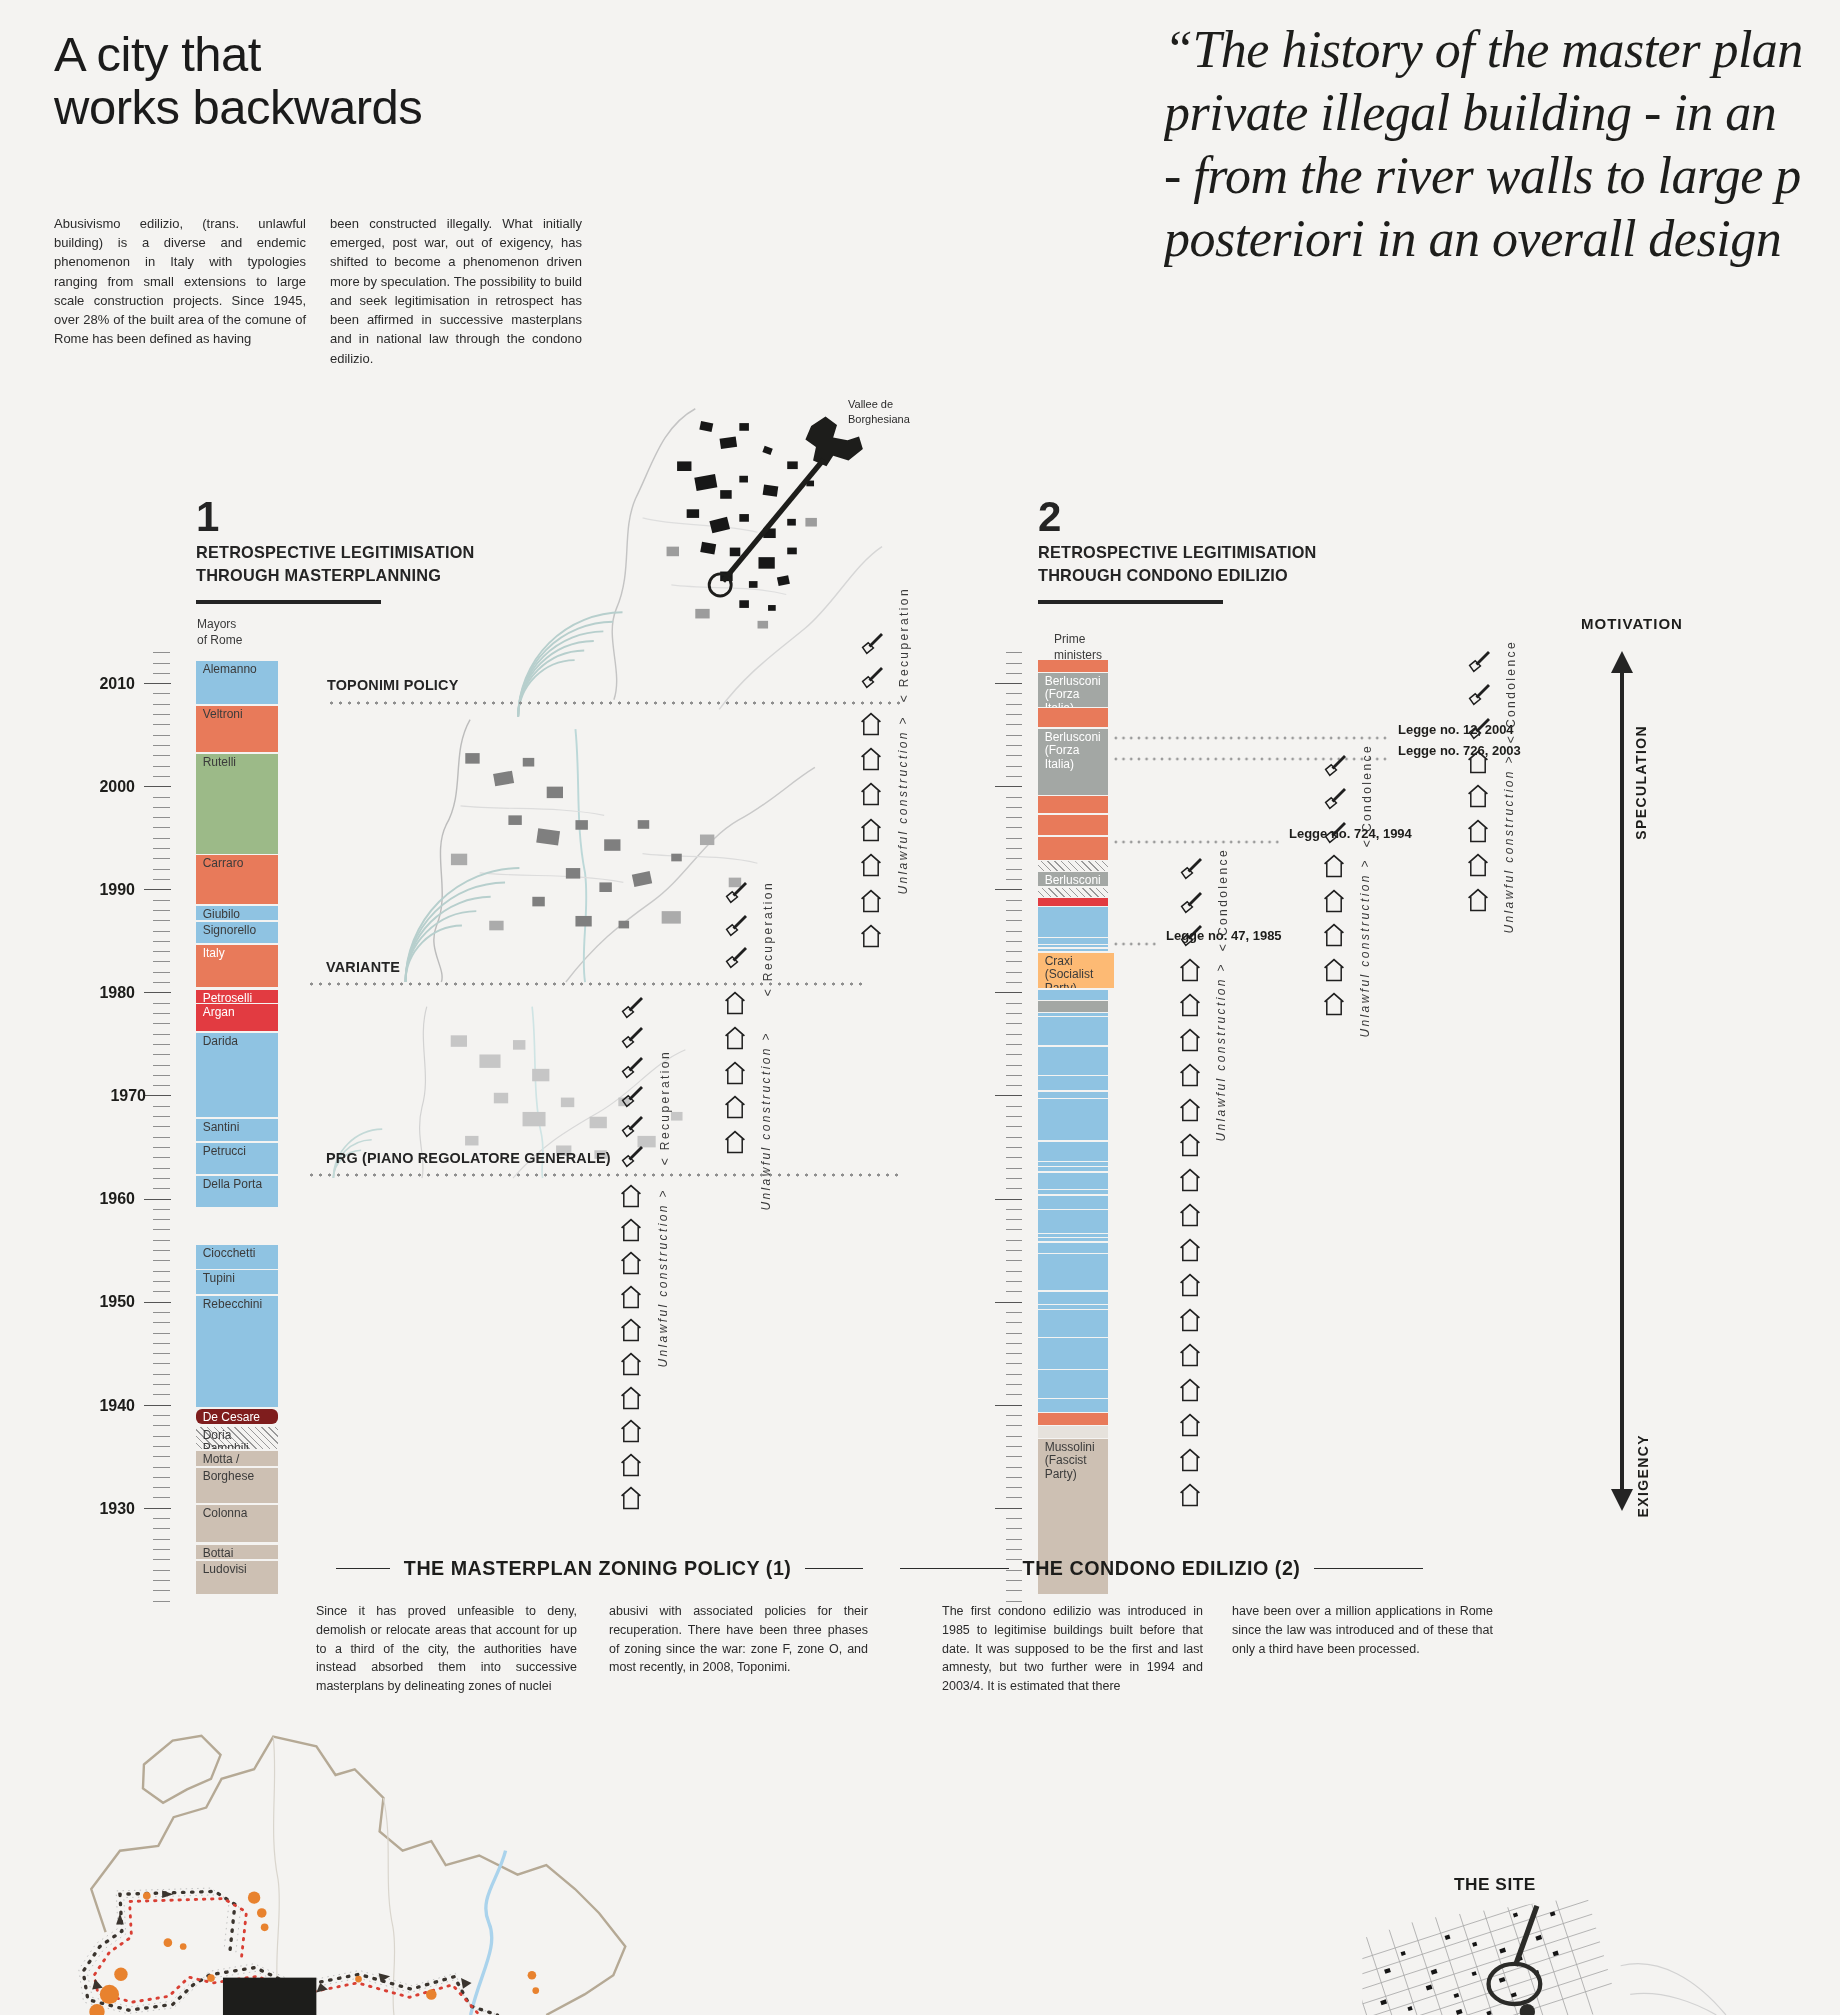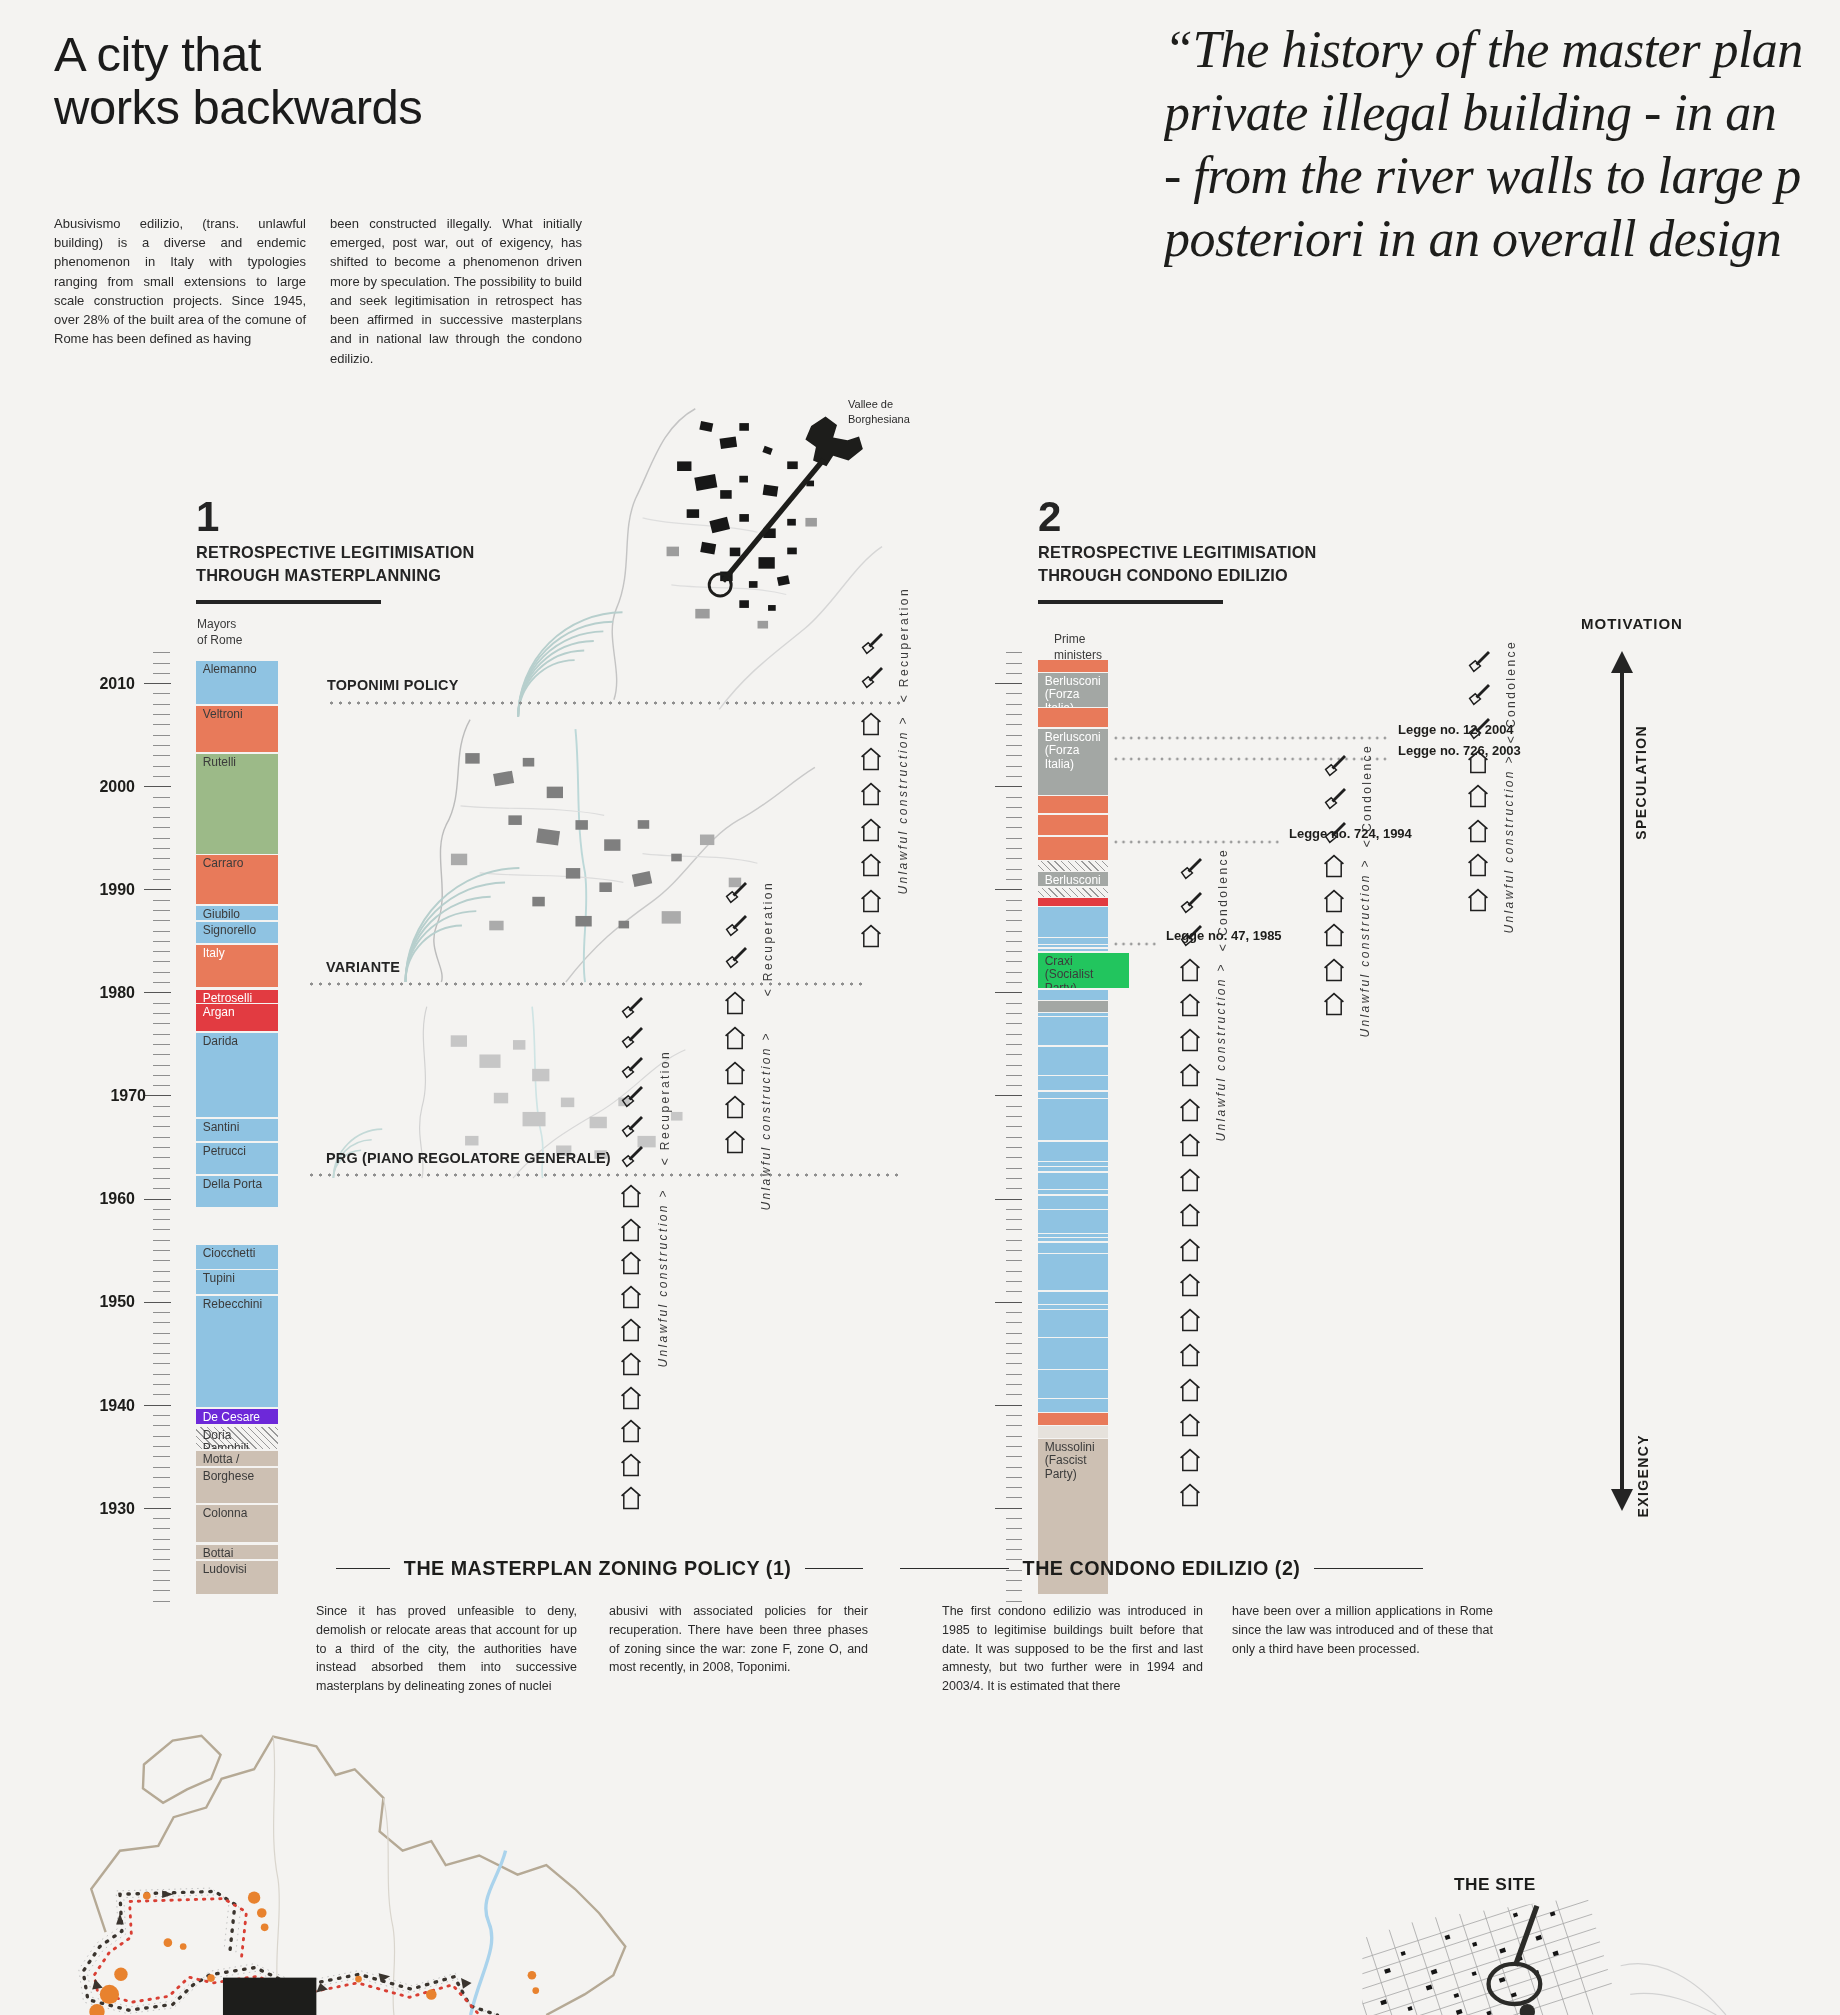--- a/index.html
+++ b/index.html
@@ -440,21 +440,21 @@
       <div class="bar" style="top: 945px; height: 42px; left: 196px; width: 82px; background: rgb(232, 122, 90); color: rgb(255, 255, 255);">Italy</div>
       <div class="bar" style="top: 990px; height: 12.5px; left: 196px; width: 82px; background: rgb(226, 59, 65); color: rgb(255, 255, 255);">Petroselli</div>
       <div class="bar" style="top: 1004px; height: 27px; left: 196px; width: 82px; background: rgb(226, 59, 65); color: rgb(255, 255, 255);">Argan</div>
       <div class="bar" style="top: 1033px; height: 84px; left: 196px; width: 82px; background: rgb(143, 195, 226); color: rgb(59, 59, 59);">Darida</div>
       <div class="bar" style="top: 1119px; height: 22px; left: 196px; width: 82px; background: rgb(143, 195, 226); color: rgb(59, 59, 59);">Santini</div>
       <div class="bar" style="top: 1143px; height: 31px; left: 196px; width: 82px; background: rgb(143, 195, 226); color: rgb(59, 59, 59);">Petrucci</div>
       <div class="bar" style="top: 1176px; height: 31px; left: 196px; width: 82px; background: rgb(143, 195, 226); color: rgb(59, 59, 59);">Della Porta</div>
       <div class="bar" style="top: 1245px; height: 24px; left: 196px; width: 82px; background: rgb(143, 195, 226); color: rgb(59, 59, 59);">Ciocchetti</div>
       <div class="bar" style="top: 1270px; height: 24px; left: 196px; width: 82px; background: rgb(143, 195, 226); color: rgb(59, 59, 59);">Tupini</div>
       <div class="bar" style="top: 1296px; height: 111px; left: 196px; width: 82px; background: rgb(143, 195, 226); color: rgb(59, 59, 59);">Rebecchini</div>
-      <div class="bar" style="top: 1409px; height: 15.3px; left: 196px; width: 82px; background: #6d28d9; color: rgb(255, 255, 255);">De Cesare</div>
+      <div class="bar" style="top: 1409px; height: 15.3px; left: 196px; width: 82px; background: #7f1d1d; color: rgb(255, 255, 255); border-radius: 6px;">De Cesare</div>
       <div class="bar hatched" style="top: 1427px; height: 22px; left: 196px; width: 82px; color: rgb(59, 59, 59);">Doria Pamphili</div>
       <div class="bar" style="top: 1451px; height: 15.3px; left: 196px; width: 82px; background: rgb(205, 192, 179); color: rgb(59, 59, 59);">Motta / Orgera</div>
       <div class="bar" style="top: 1468px; height: 35px; left: 196px; width: 82px; background: rgb(205, 192, 179); color: rgb(59, 59, 59);">Borghese</div>
       <div class="bar" style="top: 1505px; height: 37px; left: 196px; width: 82px; background: rgb(205, 192, 179); color: rgb(59, 59, 59);">Colonna</div>
       <div class="bar" style="top: 1545px; height: 14.4px; left: 196px; width: 82px; background: rgb(205, 192, 179); color: rgb(59, 59, 59);">Bottai</div>
       <div class="bar" style="top: 1561px; height: 33px; left: 196px; width: 82px; background: rgb(205, 192, 179); color: rgb(59, 59, 59);">Ludovisi</div>
     </div>
   <div id="pms" class="abs" style="left:0;top:0;width:1841px;height:2015px;">
       <div class="bar" style="top: 660px; height: 11.5px; left: 1038px; width: 70px; background: rgb(232, 122, 90);"></div>
       <div class="bar" style="top: 673px; height: 34px; left: 1038px; width: 70px; background: rgb(163, 167, 164); color: rgb(255, 255, 255);">Berlusconi
@@ -466,21 +466,21 @@
       <div class="bar" style="top: 815px; height: 20px; left: 1038px; width: 70px; background: rgb(232, 122, 90);"></div>
       <div class="bar" style="top: 837px; height: 23px; left: 1038px; width: 70px; background: rgb(232, 122, 90);"></div>
       <div class="bar hatched" style="top: 861px; height: 9.6px; left: 1038px; width: 70px;"></div>
       <div class="bar" style="top: 872px; height: 14.4px; left: 1038px; width: 70px; background: rgb(163, 167, 164); color: rgb(255, 255, 255);">Berlusconi</div>
       <div class="bar hatched" style="top: 888px; height: 8.6px; left: 1038px; width: 70px;"></div>
       <div class="bar" style="top: 898px; height: 7.7px; left: 1038px; width: 70px; background: rgb(226, 59, 65);"></div>
       <div class="bar" style="top: 907px; height: 30px; left: 1038px; width: 70px; background: rgb(143, 195, 226);"></div>
       <div class="bar" style="top: 938px; height: 5.8px; left: 1038px; width: 70px; background: rgb(143, 195, 226);"></div>
       <div class="bar" style="top: 945px; height: 2.4px; left: 1038px; width: 70px; background: rgb(143, 195, 226);"></div>
       <div class="bar" style="top: 949px; height: 2.4px; left: 1038px; width: 70px; background: rgb(143, 195, 226);"></div>
-      <div class="bar" style="top: 953px; height: 35px; left: 1038px; width: 91px; background: #22c55e; color: rgb(59, 59, 59);">Craxi
+      <div class="bar" style="top: 953px; height: 35px; left: 1038px; width: 76px; background: #fdba74; color: rgb(59, 59, 59);">Craxi
 (Socialist Party)</div>
       <div class="bar" style="top: 990px; height: 9.6px; left: 1038px; width: 70px; background: rgb(143, 195, 226);"></div>
       <div class="bar" style="top: 1001px; height: 10.5px; left: 1038px; width: 70px; background: rgb(163, 167, 164);"></div>
       <div class="bar" style="top: 1013px; height: 2.9px; left: 1038px; width: 70px; background: rgb(143, 195, 226);"></div>
       <div class="bar" style="top: 1017px; height: 28px; left: 1038px; width: 70px; background: rgb(143, 195, 226);"></div>
       <div class="bar" style="top: 1047px; height: 28px; left: 1038px; width: 70px; background: rgb(143, 195, 226);"></div>
       <div class="bar" style="top: 1076px; height: 14.4px; left: 1038px; width: 70px; background: rgb(143, 195, 226);"></div>
       <div class="bar" style="top: 1092px; height: 5.8px; left: 1038px; width: 70px; background: rgb(143, 195, 226);"></div>
       <div class="bar" style="top: 1099px; height: 41px; left: 1038px; width: 70px; background: rgb(143, 195, 226);"></div>
       <div class="bar" style="top: 1142px; height: 19px; left: 1038px; width: 70px; background: rgb(143, 195, 226);"></div>

